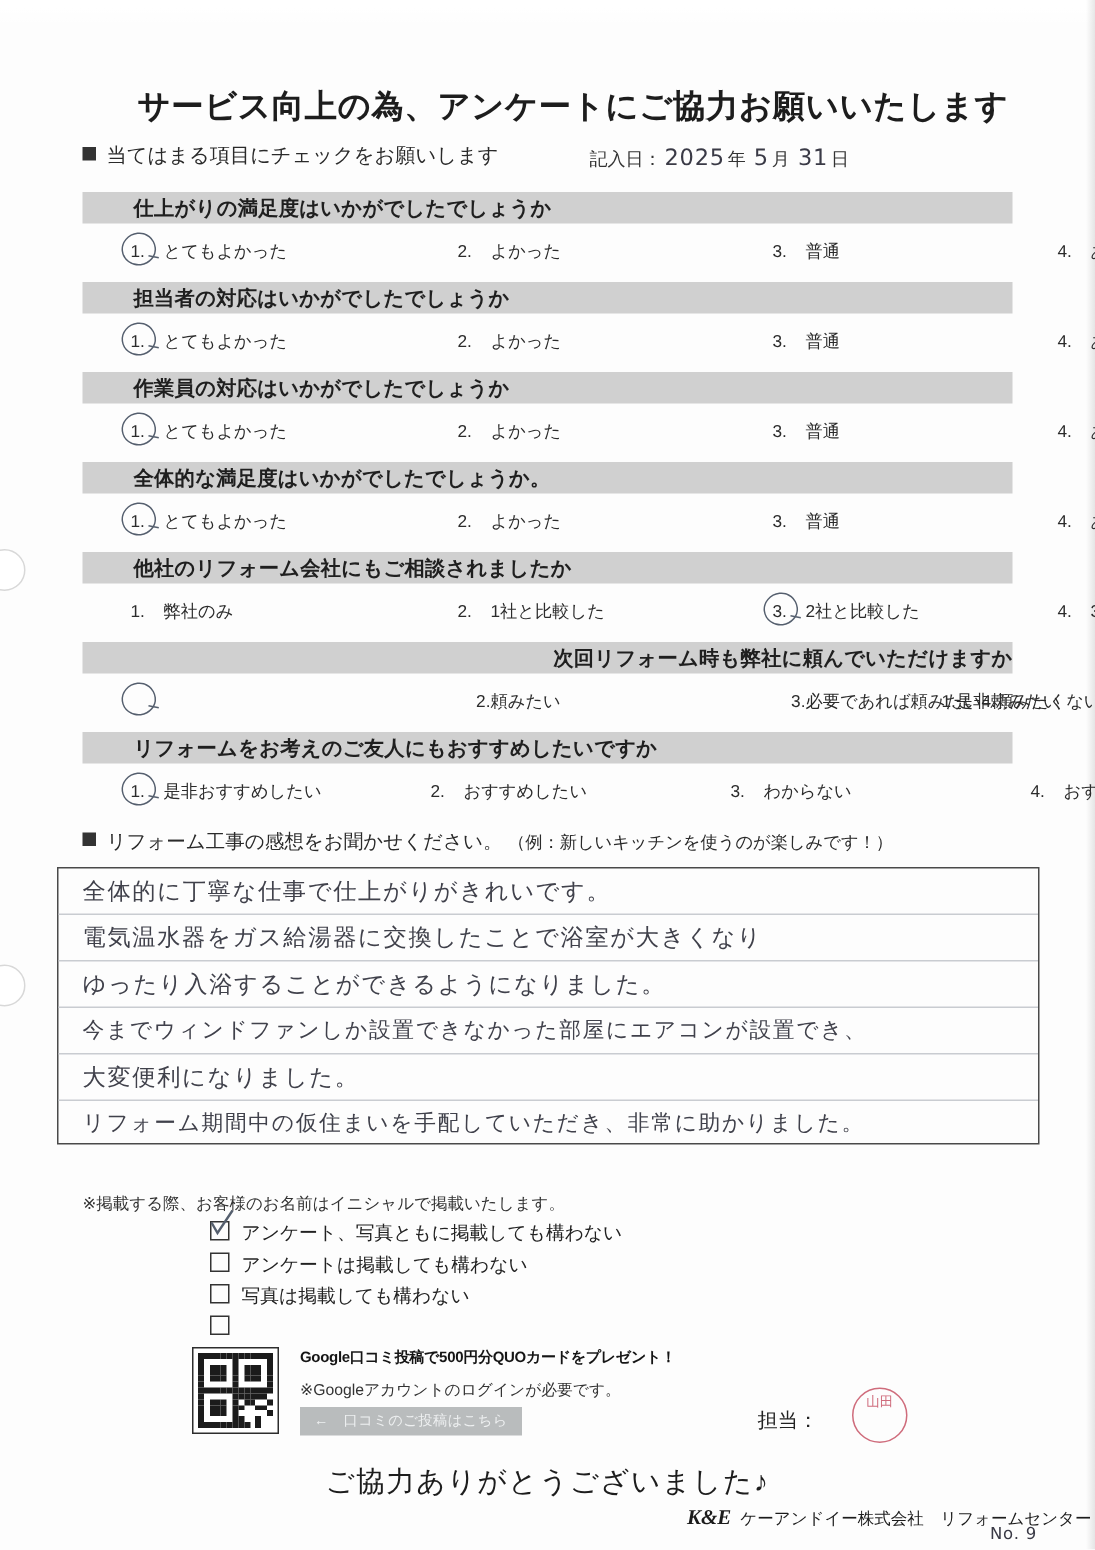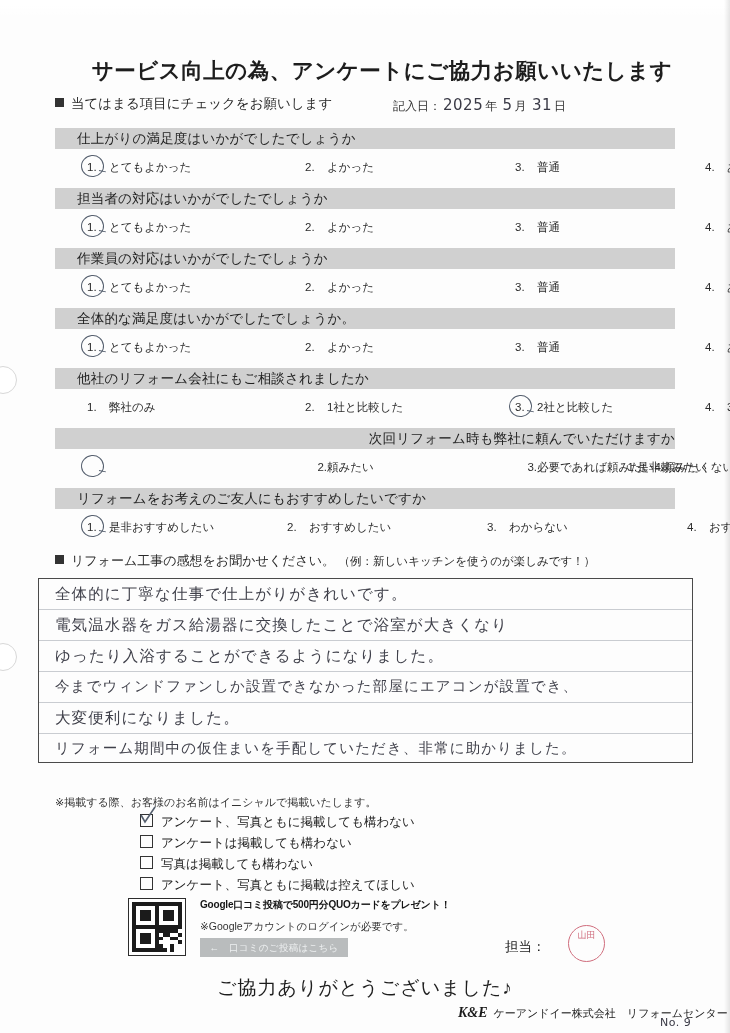--- a/index.html
+++ b/index.html
@@ -43,22 +43,22 @@
     color:#3a3a46;
     font-size:15px;
     letter-spacing:.5px;
   }
   .datewrap .hand{font-size:15px;margin:0 2px;}
 
   
   .qblock{position:absolute;left:55px;width:620px;}
   .qband{
     background:#d0d0d0;height:21px;line-height:21px;
-    font-size:13.5px;font-weight:normal;color:#1f1f1f;
-    padding-left:22px;box-sizing:border-box;
+    font-size:13.5px;font-weight:bold;color:#1f1f1f;
+    padding-left:34px;box-sizing:border-box;
     letter-spacing:.2px;
   }
   .opts{position:relative;height:38px;}
   .opt{
     position:absolute;top:11px;font-size:11.5px;color:#2b2b2b;white-space:nowrap;
   }
   .onum{display:inline-block;width:22px;}
   
   .circled{position:relative;}
   .circled .onum{position:relative;}
@@ -247,21 +247,21 @@
       </div>
   </div>
 
   <div class="pub-note">※掲載する際、お客様のお名前はイニシャルで掲載いたします。</div>
   <div id="publish-choices">
       <div class="cbrow" style="top: 814px;"><span class="cbox"><svg class="tick" viewBox="0 0 20 20">
             <path d="M3 9 L7 16 L17 1" fill="none" stroke="#555f6e" stroke-width="1.6"></path>
           </svg></span><span>アンケート、写真ともに掲載しても構わない</span></div>
       <div class="cbrow" style="top: 835px;"><span class="cbox"></span><span>アンケートは掲載しても構わない</span></div>
       <div class="cbrow" style="top: 856px;"><span class="cbox"></span><span>写真は掲載しても構わない</span></div>
-      <div class="cbrow" style="top: 877px;"><span class="cbox"></span><span>アンケート、写真ともに掲載は控えてほしい</span></div>
+      <div class="cbrow" style="top: 877px;"><span class="cbox"></span></div>
     </div>
 
   <div class="qr">
     <div class="qr-grid" id="qr-grid">
         <i class="on"></i>
         <i class="on"></i>
         <i class="on"></i>
         <i class="on"></i>
         <i class="on"></i>
         <i class="on"></i>

